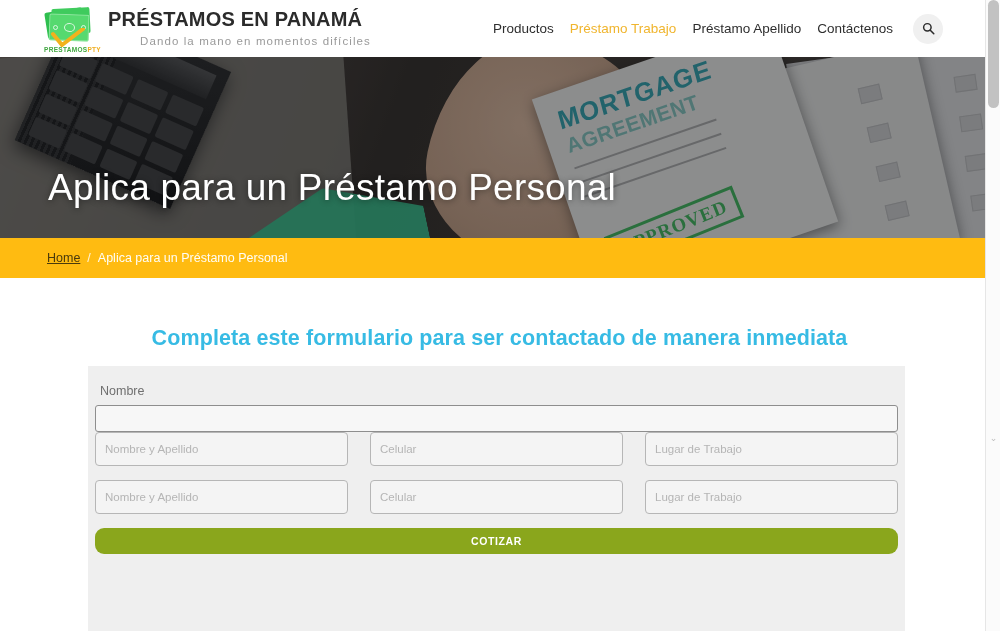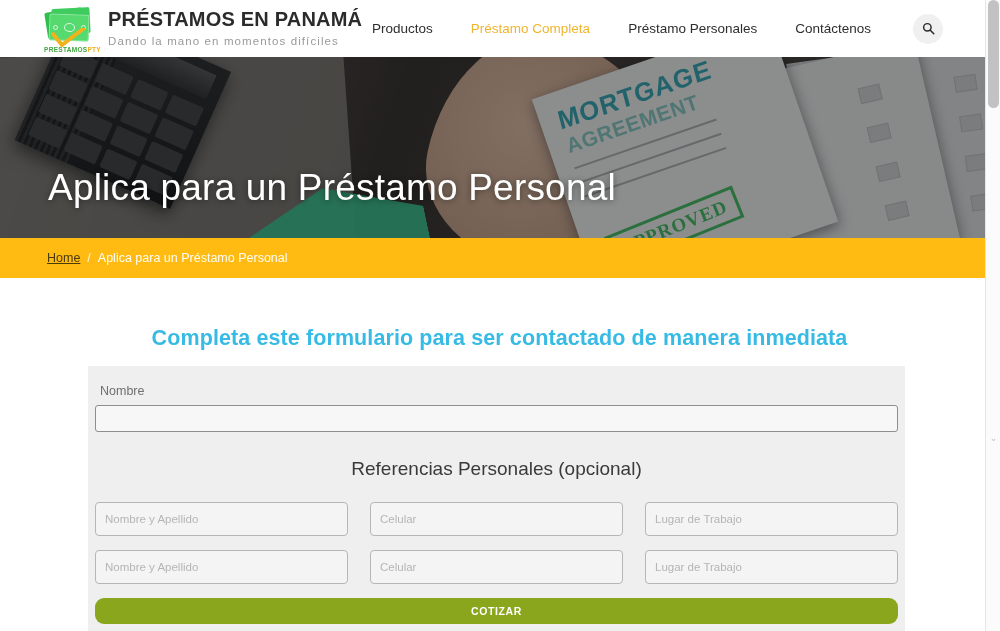--- a/index.html
+++ b/index.html
@@ -49,26 +49,26 @@
     color:#3fa63f; text-align:center; white-space:nowrap;
   }
   .logo-word .pty { color:#f0ad1e; }
 
   .brand-text { line-height: 1; }
   .brand-title {
     font-size: 20px; font-weight: bold; color: #2b2b2b;
     letter-spacing: .2px; margin-bottom: 7px;
   }
   .brand-tagline {
-    font-size: 11.5px; color: #9a9a9a; letter-spacing: 1.1px;
+    font-size: 11.5px; color: #9a9a9a; letter-spacing: 1.1px; margin-left: 32px;
   }
 
   .main-nav {
     margin-left: auto; margin-right: 42px;
-    display: flex; align-items: center; gap: 38px;
+    display: flex; align-items: center; gap: 16px;
   }
   .nav-link {
     font-size: 13.5px; color: #2e2e2e; text-decoration: none;
     white-space: nowrap; cursor: pointer;
   }
   .nav-link.active { color: #f0b52e; }
   .search-btn {
     width: 30px; height: 30px; border-radius: 50%;
     background: #f0f0f0; border: none;
     display: flex; align-items: center; justify-content: center;
@@ -254,22 +254,22 @@
         <div class="logo-word"><span>PRESTAMOS</span><span class="pty">PTY</span></div>
       </div>
       <div class="brand-text">
         <div class="brand-title">PRÉSTAMOS EN PANAMÁ</div>
         <div class="brand-tagline">Dando la mano en momentos difíciles</div>
       </div>
     </div>
 
     <nav class="main-nav">
       <a class="nav-link" href="#">Productos</a>
-      <a class="nav-link active" href="#">Préstamo Completa</a>
-      <a class="nav-link" href="#">Préstamo Personales</a>
+      <a class="nav-link active" href="#">Préstamo Trabajo</a>
+      <a class="nav-link" href="#">Préstamo Apellido</a>
       <a class="nav-link" href="#">Contáctenos</a>
       <button class="search-btn">
         <svg width="13" height="13" viewBox="0 0 16 16">
           <circle cx="6.6" cy="6.6" r="4.6" fill="none" stroke="#2b2b2b" stroke-width="1.8"></circle>
           <line x1="10.2" y1="10.2" x2="14.5" y2="14.5" stroke="#2b2b2b" stroke-width="1.9" stroke-linecap="round"></line>
         </svg>
       </button>
     </nav>
   </header>
 
@@ -346,21 +346,20 @@
 
     <div class="form-panel">
 
       <div class="row-top">
         <div class="field">
           <div class="field-label">Nombre</div>
           <input class="text-input" type="text" value="" style="">
         </div>
       </div>
 
-      <h3 class="section-sub">Referencias Personales (opcional)</h3>
 
       <div class="ref-row">
         <input class="ref-input" type="text" placeholder="Nombre y Apellido" style="">
         <input class="ref-input" type="text" placeholder="Celular" style="">
         <input class="ref-input" type="text" placeholder="Lugar de Trabajo" style="">
       </div>
 
       <div class="ref-row">
         <input class="ref-input" type="text" placeholder="Nombre y Apellido" style="">
         <input class="ref-input" type="text" placeholder="Celular" style="">

